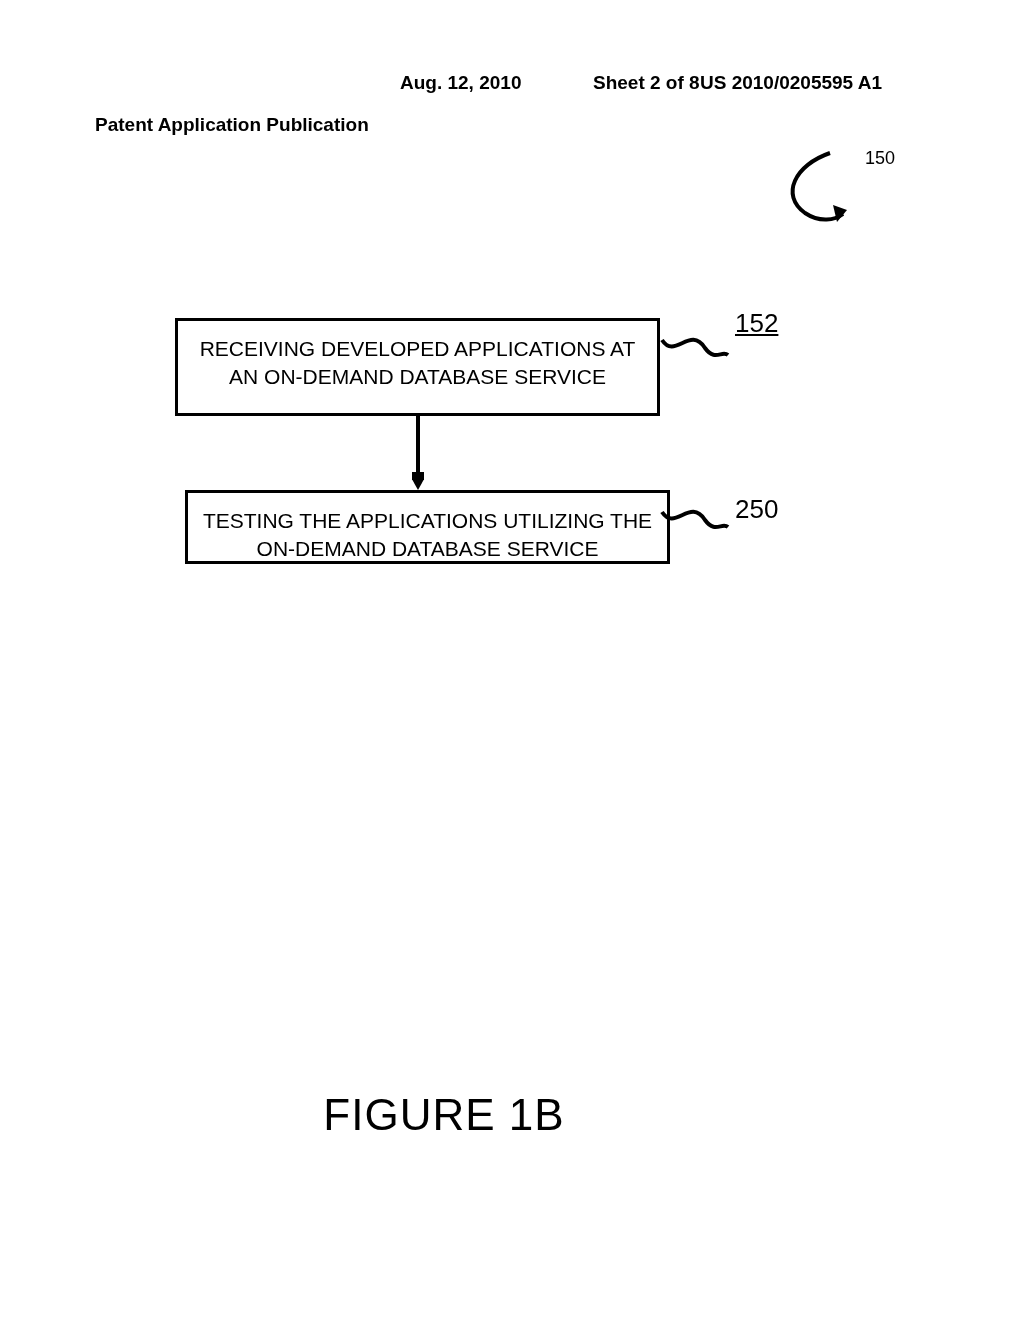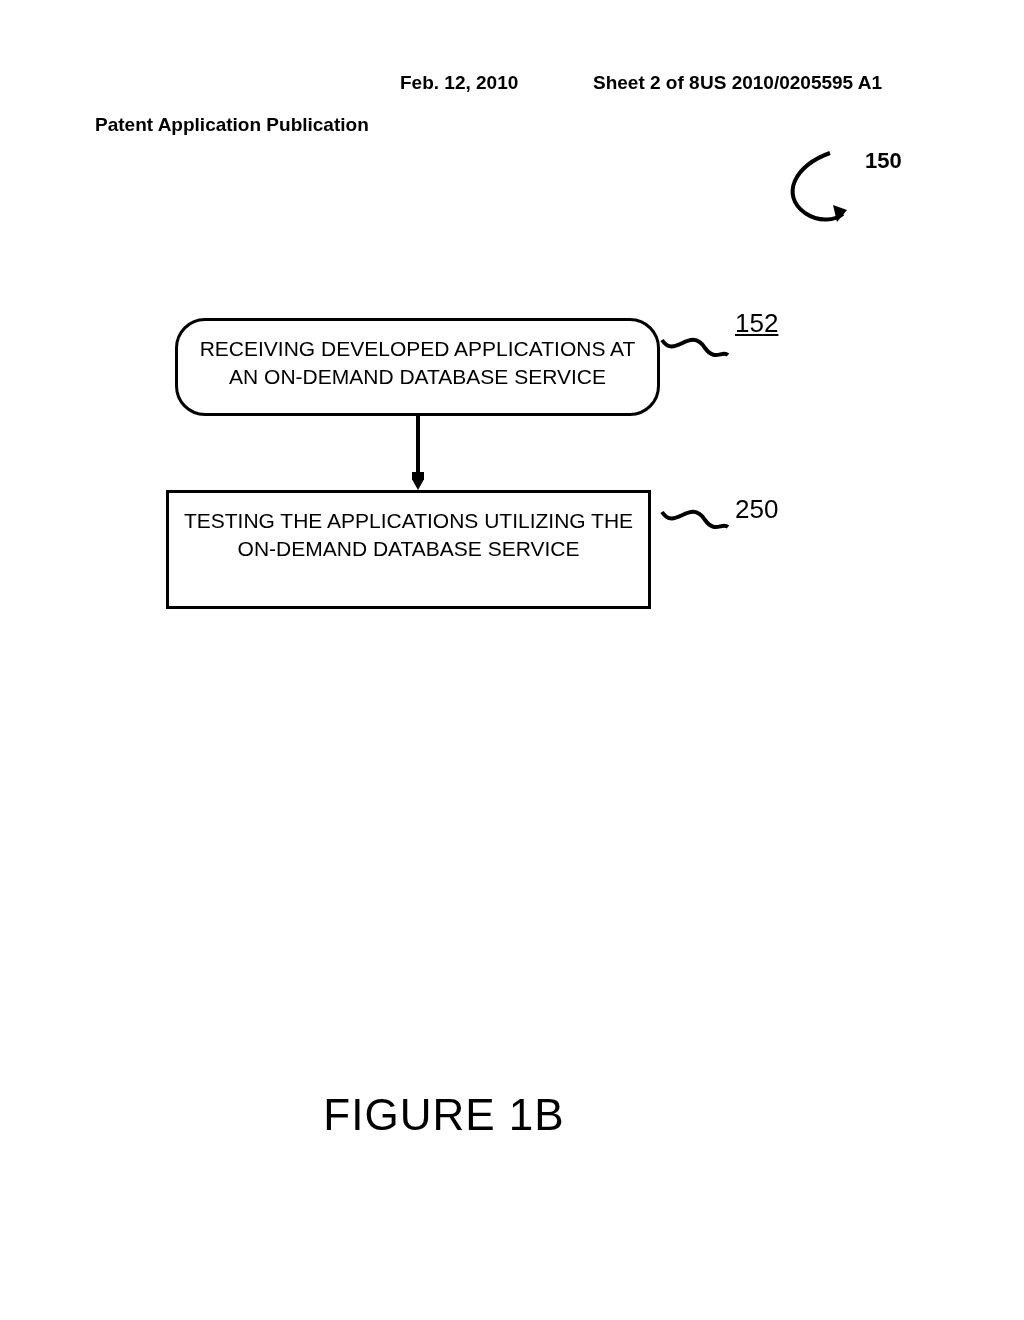--- a/index.html
+++ b/index.html
@@ -46,44 +46,42 @@
     position: absolute;
     top: 150px;
     left: 775px;
     width: 90px;
     height: 80px;
   }
   .ref-label-150 {
     position: absolute;
     top: 148px;
     left: 865px;
-    font-size: 22px;
-    font-weight: bold;
+    font-size: 18px;
   }
   .box {
     position: absolute;
     border: 3px solid #000;
     text-align: center;
     font-size: 21px;
     line-height: 1.35;
     padding: 14px 8px;
     box-sizing: border-box;
   }
   .box-152 {
     top: 318px;
     left: 175px;
     width: 485px;
     height: 98px;
-    border-radius: 30px;
   }
   .box-154 {
     top: 490px;
-    left: 166px;
+    left: 185px;
     width: 485px;
-    height: 119px;
+    height: 74px;
   }
   .arrow-down {
     position: absolute;
     left: 412px;
     top: 416px;
     width: 12px;
     height: 74px;
   }
   .callout {
     position: absolute;
@@ -109,21 +107,21 @@
     letter-spacing: 1px;
   }
 </style>
 </head>
 <body>
 
 <div class="page">
 
   <div class="header">
     <span class="pub">Patent Application Publication</span>
-    <span class="date">Feb. 12, 2010</span>
+    <span class="date">Aug. 12, 2010</span>
     <span class="sheet">Sheet 2 of 8</span>
     <span class="pubno">US 2010/0205595 A1</span>
   </div>
 
   <svg class="ref-arrow-150" viewBox="0 0 90 80">
     <path d="M 55 3 C 20 15, 5 45, 30 63 C 45 73, 60 70, 68 64" fill="none" stroke="#000" stroke-width="4"></path>
     <polygon points="72,60 58,55 62,72" fill="#000"></polygon>
   </svg>
   <div class="ref-label-150">150</div>
 

